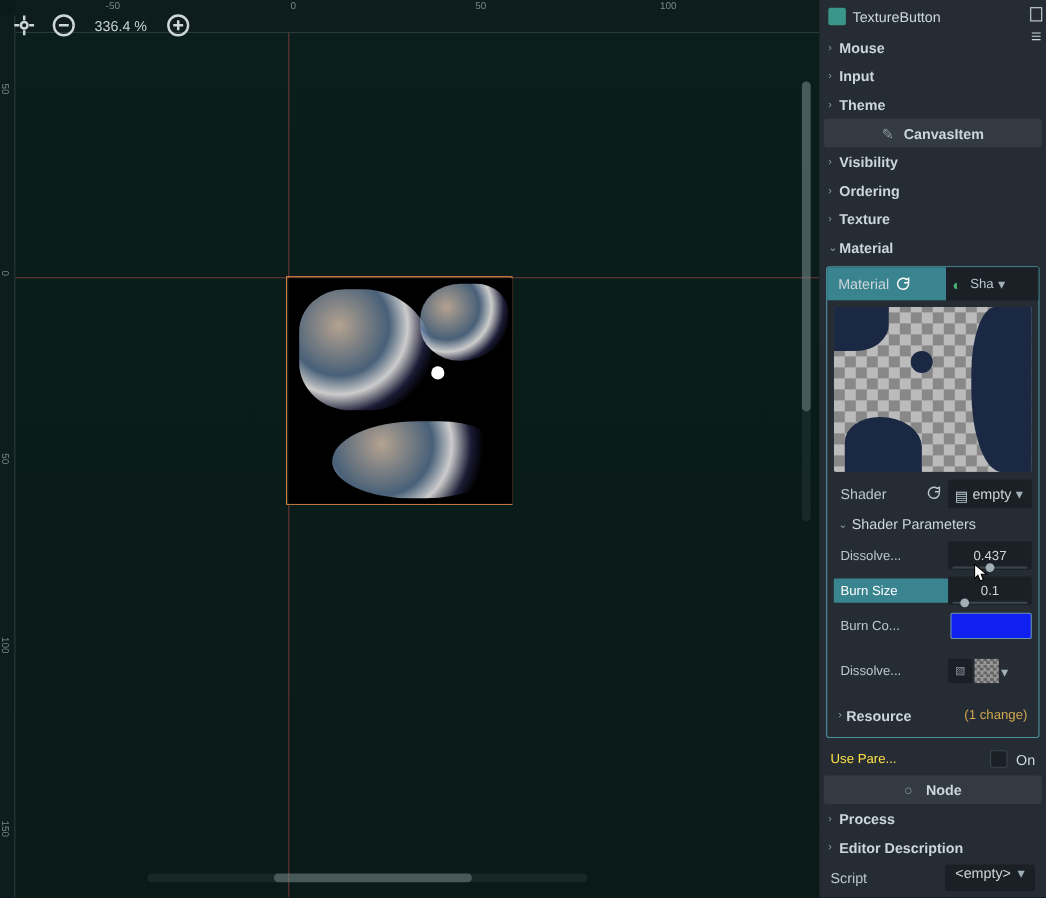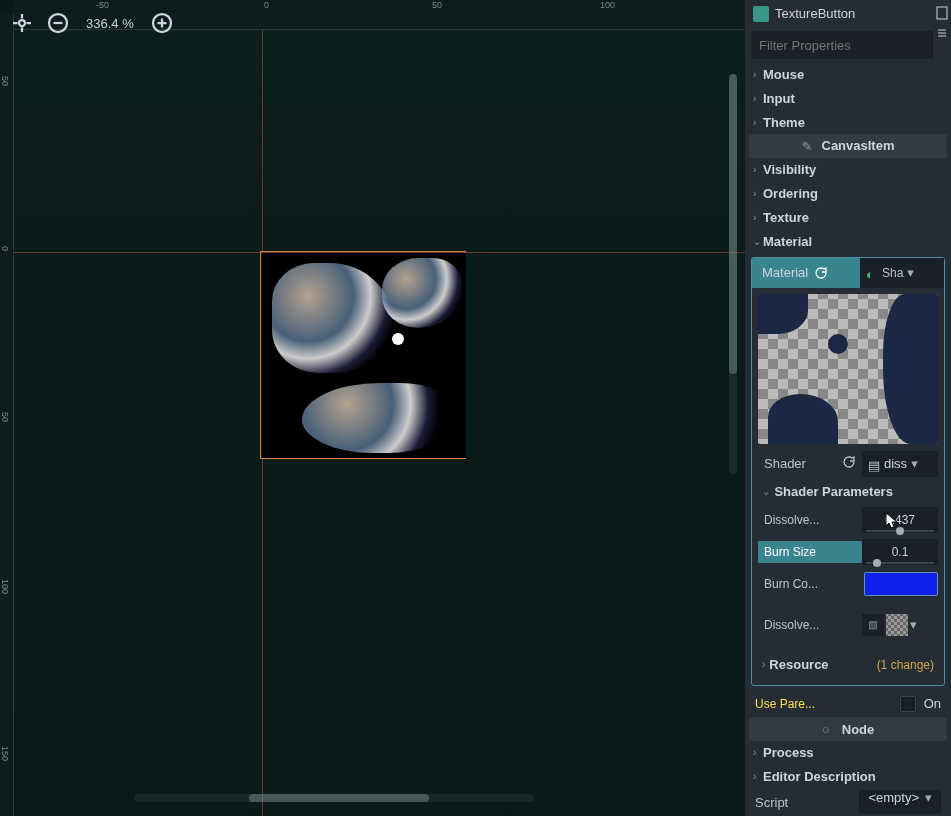--- a/index.html
+++ b/index.html
@@ -48,21 +48,21 @@
 .preview{margin:6px;height:150px;background:repeating-conic-gradient(#888 0 25%,#bbb 0 50%) 50%/20px 20px;position:relative;border-radius:2px;overflow:hidden}
 .preview .shape{position:absolute;background:#1a2844}
 
 .shader-row{display:flex;height:28px;align-items:center;margin:2px 6px}
 .shader-row .lbl{flex:1;padding-left:6px;color:#b8c8cc}
 .shader-row .val{width:76px;background:#1a2026;height:26px;display:flex;align-items:center;padding:0 6px;gap:4px;border-radius:2px}
 .shader-row .ic{width:12px;height:12px;color:#b8c8cc}
 
 .param-head{display:flex;align-items:center;padding:4px 10px}
 .param-head .arr{font-size:10px;color:#8a9aa0;margin-right:4px}
-.param-head .lbl{font-weight:bold}
+.param-head .lbl{font-weight:normal}
 
 .prop{display:flex;align-items:center;height:30px;margin:2px 6px}
 .prop .lbl{flex:1;padding:0 6px;color:#b8c8cc;font-size:12px;white-space:nowrap;overflow:hidden;text-overflow:ellipsis}
 .prop .lbl.hl{background:#3a8490;color:#fff;border-radius:1px;padding:4px 6px}
 .prop .fld{width:76px;height:26px;background:#1a2026;border-radius:2px;display:flex;align-items:center;justify-content:center;position:relative}
 .prop .fld .num{color:#cdd6da;font-size:12px}
 .prop .fld .slider{position:absolute;bottom:1px;left:4px;right:4px;height:2px;background:#3a444c}
 .prop .fld .slider .kn{position:absolute;top:-3px;width:8px;height:8px;background:#a0b0b4;border-radius:50%}
 .prop .color{width:74px;height:24px;background:#1020f0;border:1px solid #6a94b0;border-radius:2px}
 .prop .texsel{width:76px;height:28px;display:flex;align-items:center;gap:2px}
@@ -153,27 +153,20 @@
     <span class="chev">▾</span>
   </div>
   <div class="side-icons">
     <div class="ic"><svg viewBox="0 0 14 14">
           <rect x="2" y="1" width="10" height="12" stroke="currentColor" fill="none"></rect>
         </svg></div>
     <div class="ic"><svg viewBox="0 0 14 14">
           <path d="M3 4h8M3 7h8M3 10h8" stroke="currentColor"></path>
         </svg></div>
   </div>
-  <div class="filter">
-    <input placeholder="Filter Properties" style="">
-    <div class="search-ic"><svg viewBox="0 0 16 16">
-          <circle cx="7" cy="7" r="4" stroke="currentColor" fill="none" stroke-width="1.5"></circle>
-          <path d="M10 10l4 4" stroke="currentColor" stroke-width="1.5"></path>
-        </svg></div>
-  </div>
 
   <div class="sect">
       <span class="arr">›</span>
       <span class="lbl">Mouse</span>
     </div>
   <div class="sect">
       <span class="arr">›</span>
       <span class="lbl">Input</span>
     </div>
   <div class="sect">
@@ -221,21 +214,21 @@
       <div class="shape" style="left:10px;bottom:0;width:70px;height:50px;border-radius:50% 60% 0 0"></div>
       <div class="shape" style="left:70px;top:40px;width:20px;height:20px;border-radius:50%"></div>
     </div>
     <div class="shader-row">
       <span class="lbl">Shader</span>
       <span style="margin-right:6px"><svg width="14" height="14" viewBox="0 0 14 14">
             <path d="M12 7a5 5 0 11-2-4l2-1v4h-4" stroke="#b8c8cc" fill="none" stroke-width="1.3"></path>
           </svg></span>
       <div class="val">
         <span class="ic">▤</span>
-        <span>diss</span>
+        <span>empty</span>
         <span class="chev">▾</span>
       </div>
     </div>
     <div class="param-head">
       <span class="arr">⌄</span>
         <span class="lbl">Shader Parameters</span>
     </div>
 
     <div class="prop">
       <span class="lbl">Dissolve...</span>

